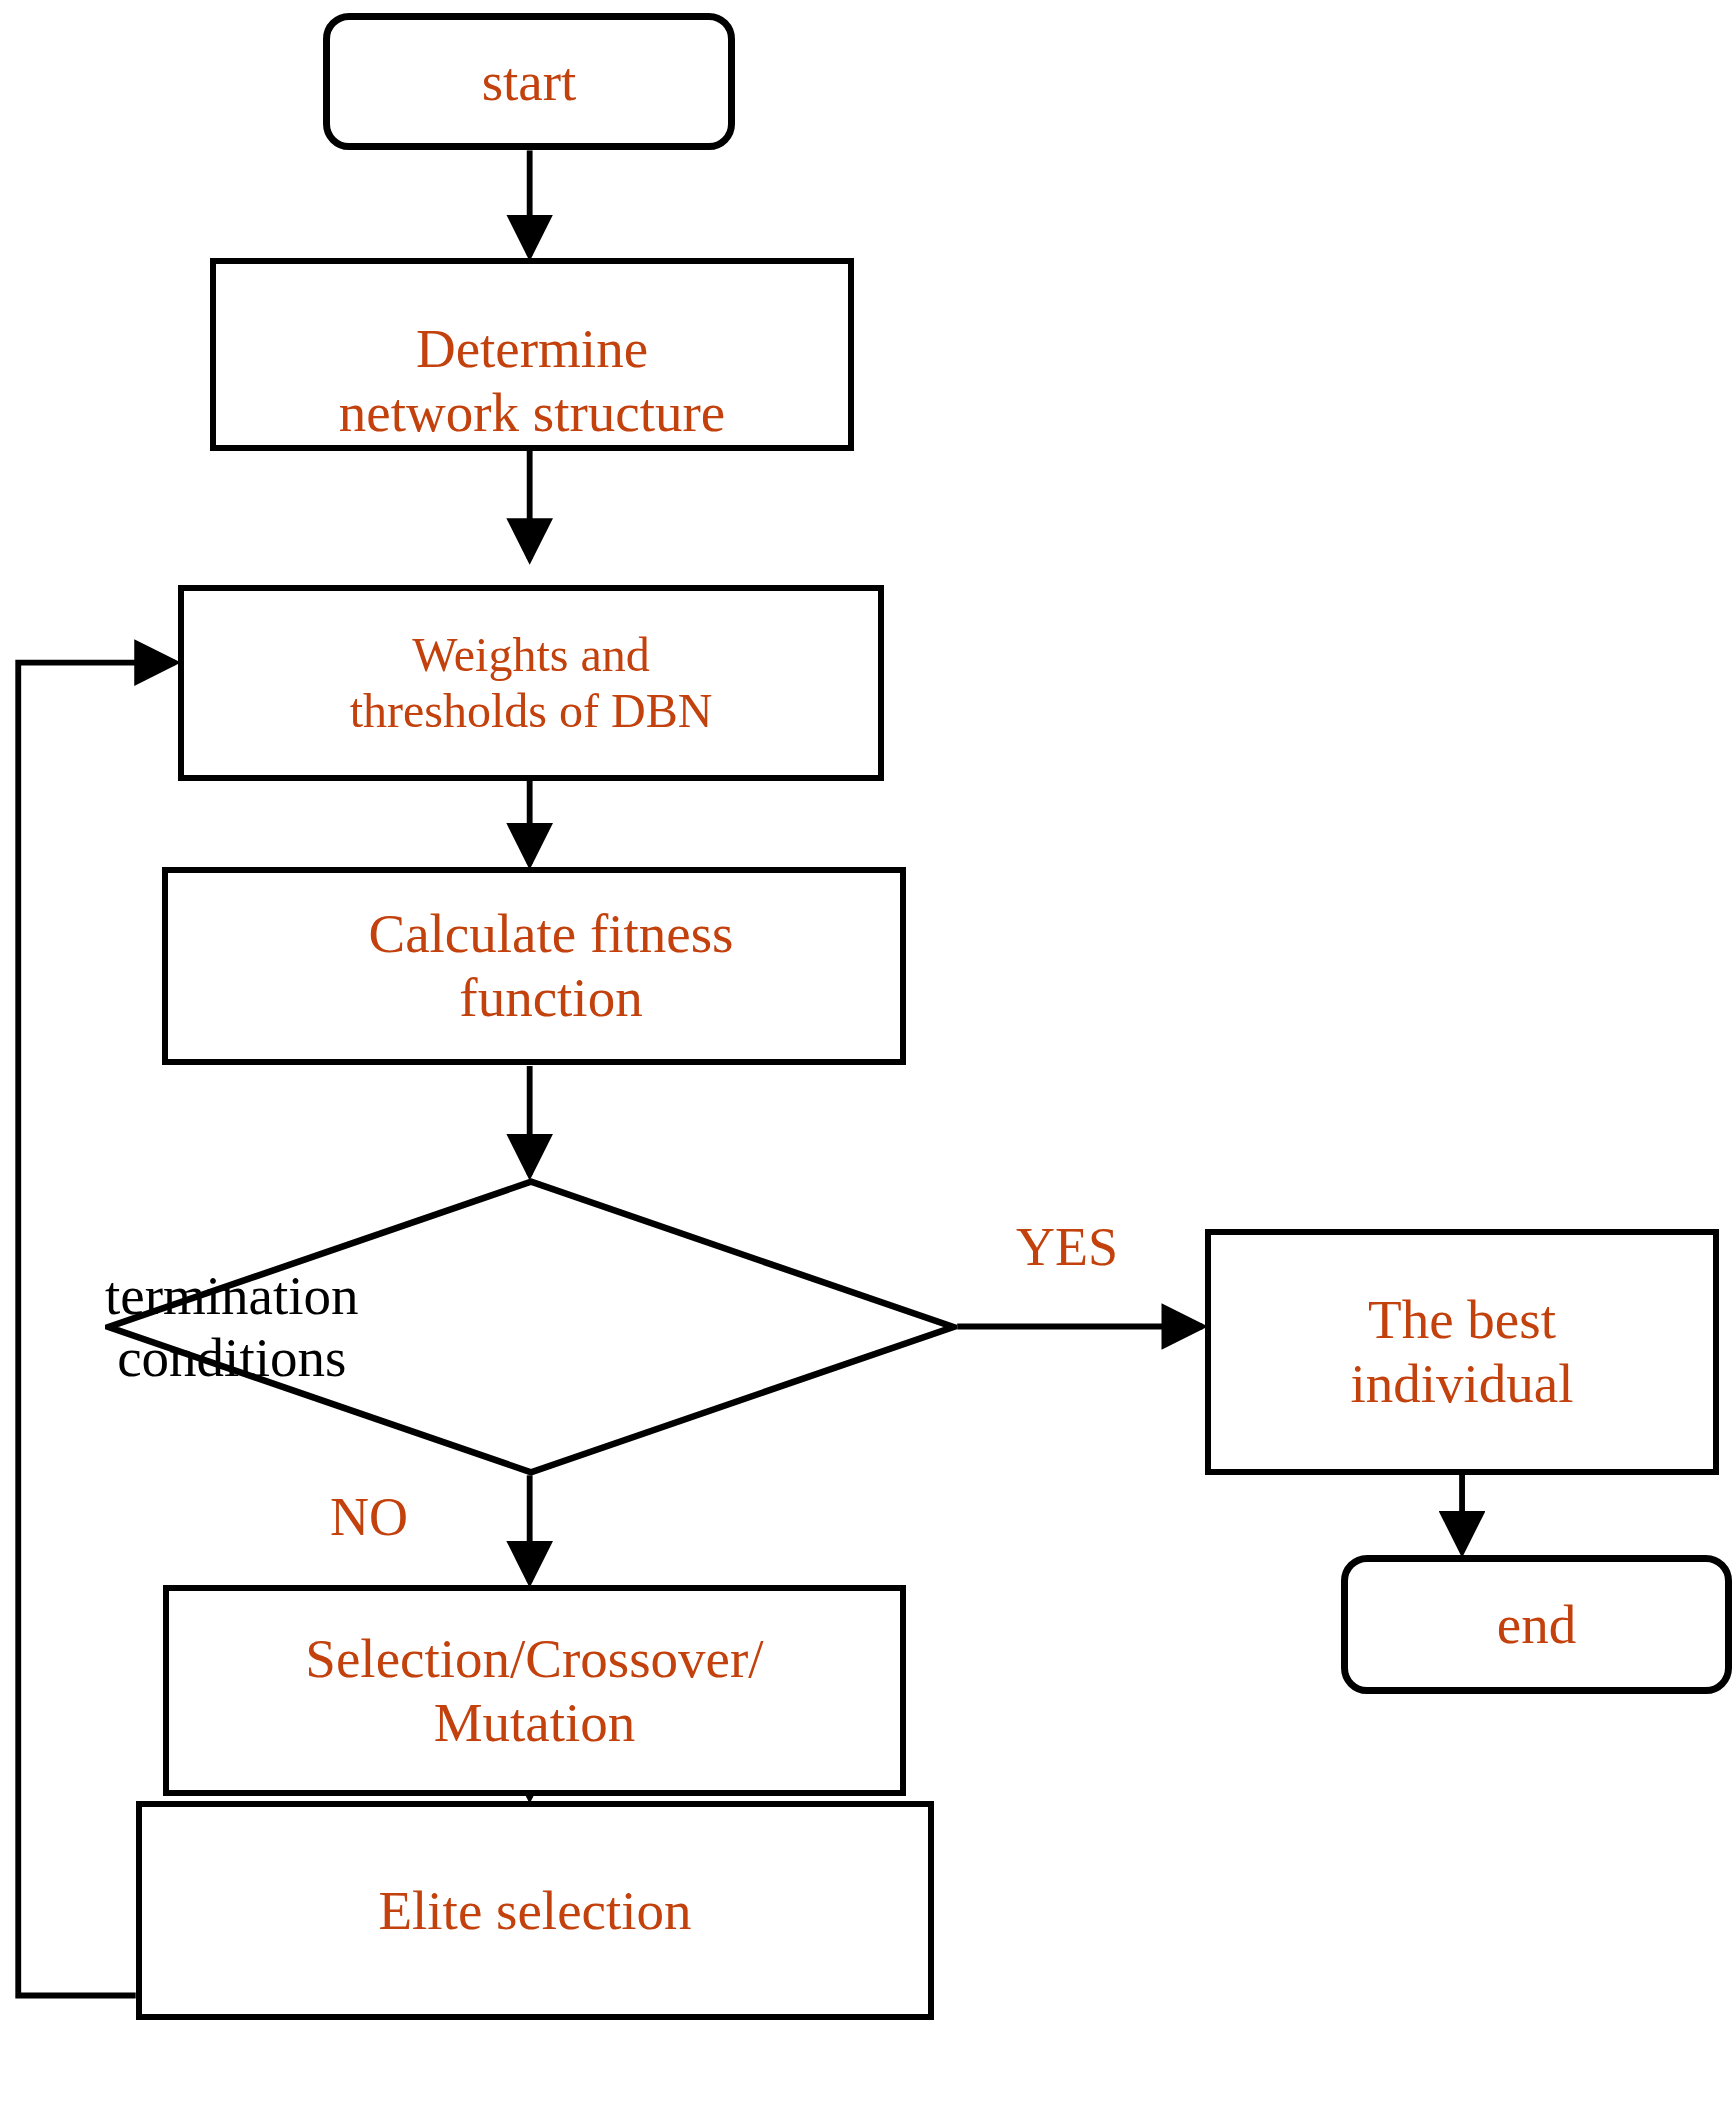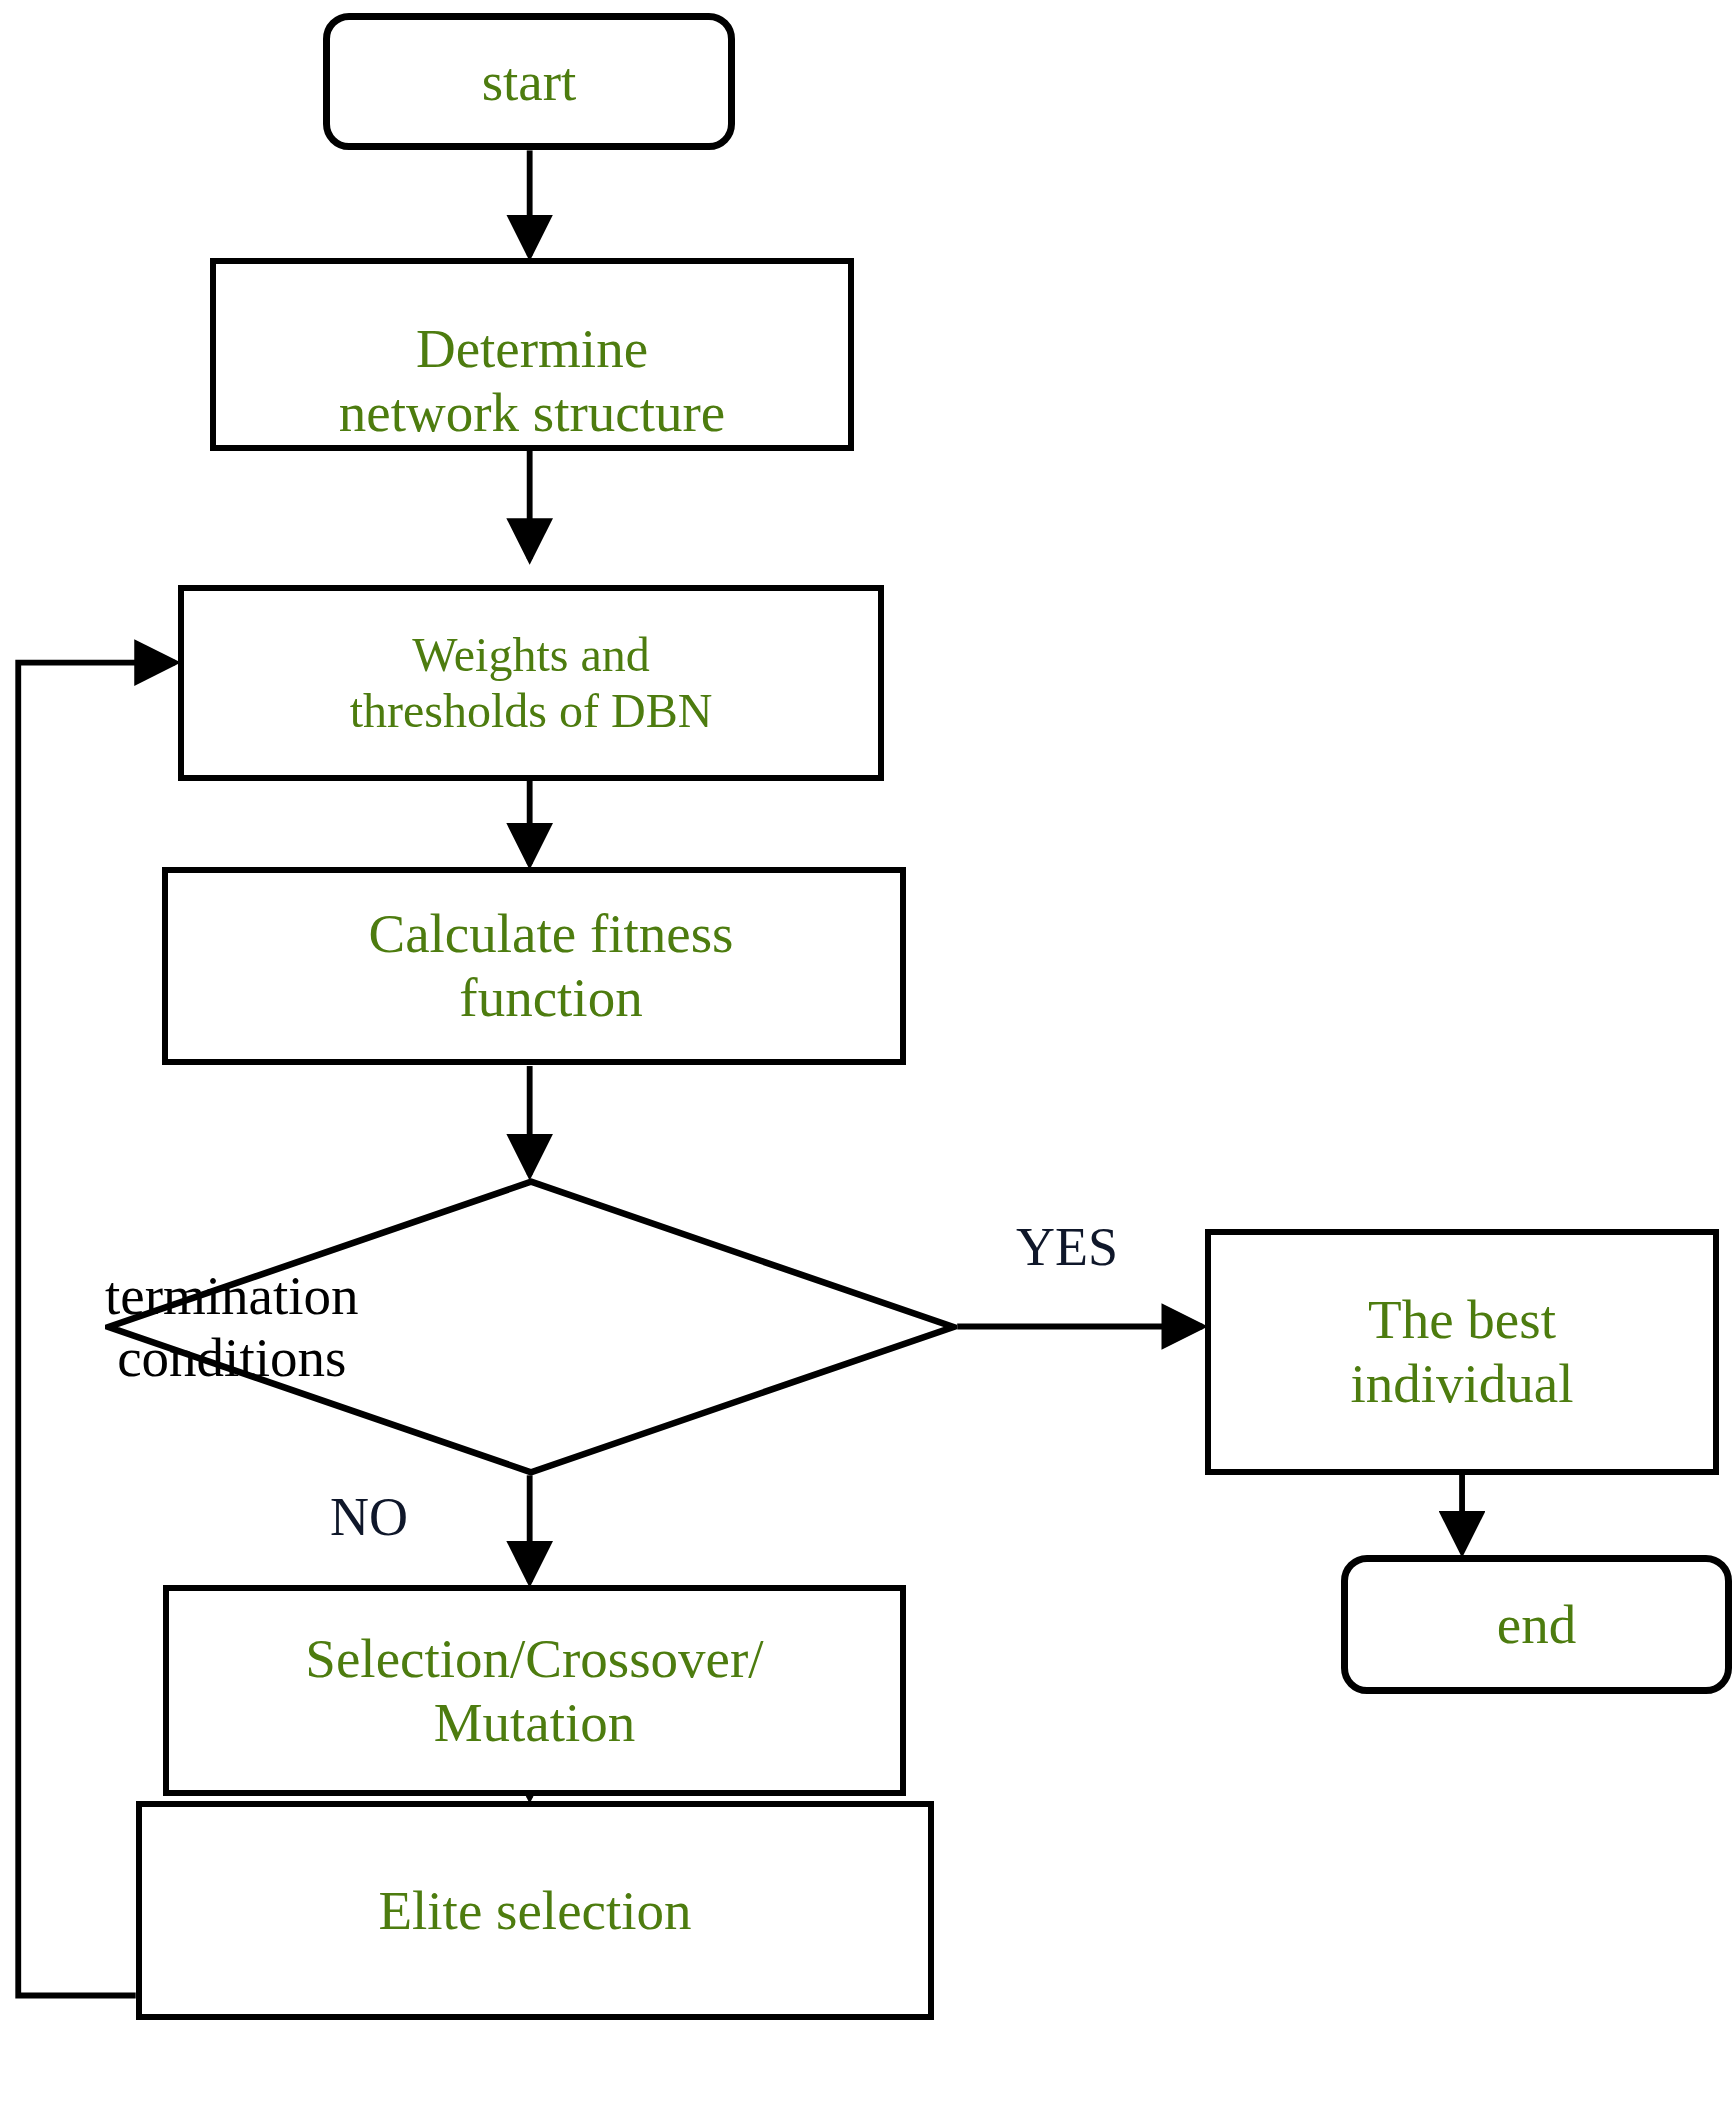--- a/index.html
+++ b/index.html
@@ -27,21 +27,21 @@
   }
   .node {
     position: absolute;
     box-sizing: border-box;
     background: #ffffff;
     border: 6.6px solid #000000;
     display: flex;
     align-items: center;
     justify-content: center;
     text-align: center;
-    color: #4d7c0f;
+    color: #c2410c;
     line-height: 1.16;
     z-index: 2;
     font-family: Liberation Serif, serif;
   }
   .node.terminal {
     border-radius: 26px;
     border-width: 7.3px;
   }
   .node .label {
     display: block;
@@ -62,21 +62,21 @@
   .diamond-wrap .label {
     position: relative;
     z-index: 3;
     text-align: center;
     color: #000;
     line-height: 1.12;
     white-space: pre-line;
   }
   .edge-label {
     position: absolute;
-    color: #0f172a;
+    color: #c2410c;
     z-index: 3;
     white-space: nowrap;
   }
   
   #node-start        { left: 323px;  top: 13px;   width: 412px;  height: 137px; font-size: 55px; }
   #node-determine    { left: 210px;  top: 258px;  width: 644px;  height: 193px; font-size: 55px; align-items: flex-end; }
   #node-weights      { left: 178px;  top: 562px;  width: 706px;  height: 196px; font-size: 48px; margin-top: 23px; }
   #node-fitness      { left: 162px;  top: 867px; width: 744px; height: 198px; font-size: 55px; padding-left: 34px; }
   #node-decision     { left: 105px;  top: 1178px; width: 852px; height: 298px; font-size: 55px; }
   #node-selection    { left: 163px;  top: 1585px; width: 743px; height: 211px; font-size: 55px; }

